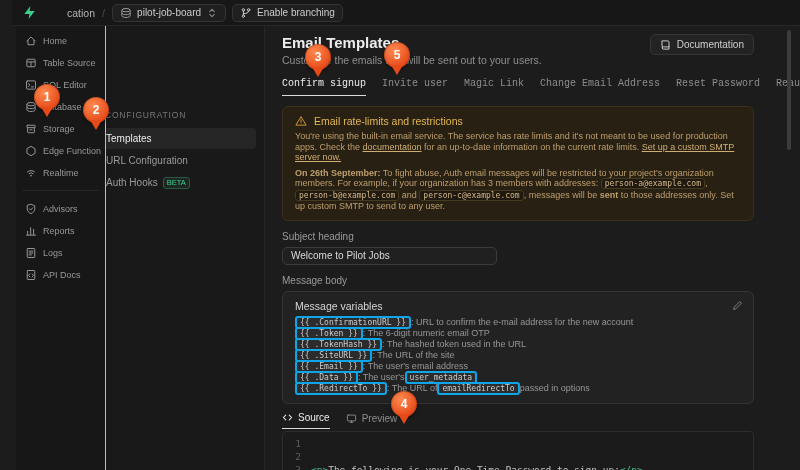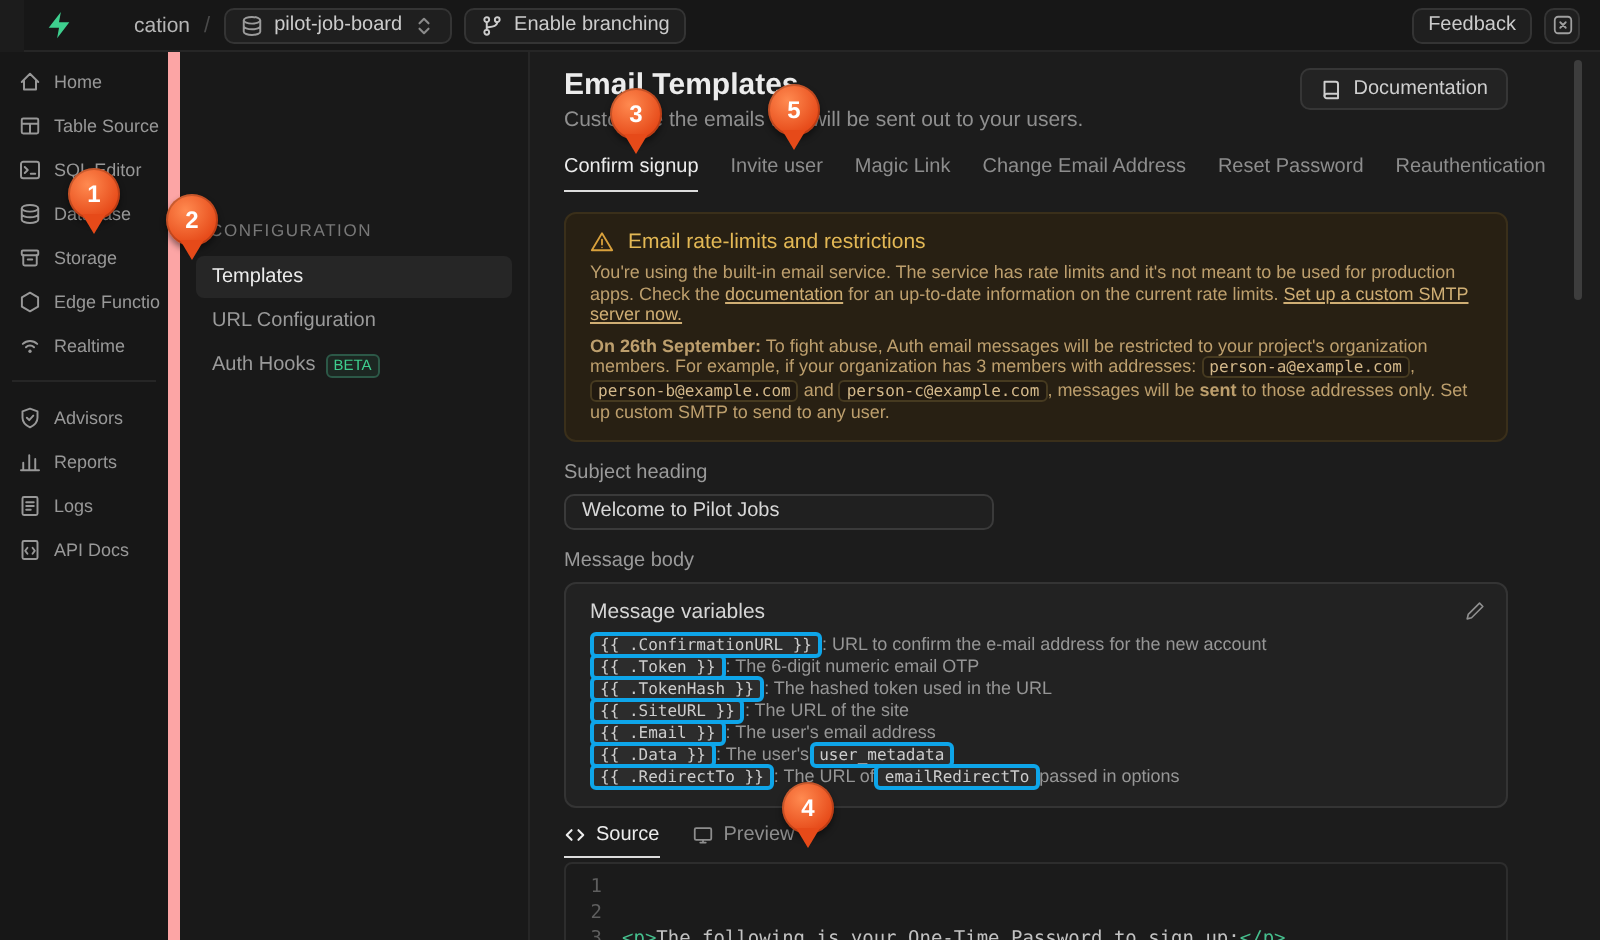--- a/index.html
+++ b/index.html
@@ -27,22 +27,22 @@
   .chip-btn, .proj-chip, .branch-btn {
     display:flex; align-items:center; gap:5px; height:18px; padding:0 7px;
     background:#1f1f1f; border:1px solid #343434; border-radius:5px;
     font-size:10px; color:#cccccc; cursor:pointer; white-space:nowrap;
   }
   .top-right { margin-left:auto; display:flex; align-items:center; gap:6px; }
   .icon-btn { width:18px; height:18px; background:#1f1f1f; border:1px solid #343434; border-radius:5px; display:flex; align-items:center; justify-content:center; color:#a0a0a0; cursor:pointer; }
 
   
   .rail {
-    position:absolute; top:26px; left:0; width:90px; bottom:0;
-    background:#171717; border-right:6px solid #fca5a5; padding:5px 4px; z-index:4;
+    position:absolute; top:26px; left:16px; width:90px; bottom:0;
+    background:#171717; border-right:1px solid #fca5a5; padding:5px 4px; z-index:4;
   }
   .rail-item {
     display:flex; align-items:center; gap:6px; height:20px; margin-bottom:2px;
     padding:0 5px; border-radius:4px; color:#989898; font-size:9px;
     white-space:nowrap; overflow:hidden; cursor:pointer;
   }
   .rail-item.active { background:#2b2b2b; color:#ededed; }
   .rail-divider { border-top:1px solid #262626; margin:7px 2px 8px; }
 
   
@@ -60,21 +60,21 @@
     margin-left:5px; font-size:7.5px; color:#3ecf8e; border:1px solid #2c5847;
     background:rgba(62,207,142,.08); border-radius:3px; padding:0 3px; line-height:10px;
   }
 
   
   .main { position:absolute; top:26px; left:265px; right:0; bottom:0; background:#1c1c1c; padding:8px 46px 0 17px; overflow:hidden; }
   .page-header { display:flex; justify-content:space-between; align-items:flex-start; }
   .page-title { font-size:15px; font-weight:600; color:#ececec; }
   .page-subtitle { font-size:10.5px; color:#8f8f8f; margin-top:3px; }
   .doc-btn { display:flex; align-items:center; gap:5px; height:21px; padding:0 9px; background:#232323; border:1px solid #363636; border-radius:5px; font-size:10px; color:#cfcfcf; cursor:pointer; }
-  .tmpl-tabs { display:flex; gap:16px; margin-top:12px; font-size:10px; color:#8d8d8d; }
+  .tmpl-tabs { display:flex; gap:16px; margin-top:12px; font-size:10px; color:#8d8d8d;font-family:Liberation Mono, monospace; }
   .tmpl-tab { padding-bottom:6px; cursor:pointer; white-space:nowrap; }
   .tmpl-tab.active { color:#ececec; border-bottom:1px solid #dcdcdc; }
 
   
   .warning { margin-top:10px; background:#282013; border:1px solid #3a2f1a; border-radius:6px; padding:8px 12px; }
   .warning-head { display:flex; align-items:center; gap:7px; color:#d9a13c; }
   .warning-head svg { width:12px; height:12px; }
   .warning-title { font-size:10.5px; font-weight:400; color:#e3b855; }
   .warning p { font-size:9px; line-height:10.5px; color:#bd9f6d; }
   .warning .p1 { margin-top:4px; }
@@ -93,21 +93,21 @@
   .vars-panel { margin-top:5px; position:relative; background:#222222; border:1px solid #343434; border-radius:6px; padding:8px 12px 9px; }
   .vars-title { font-size:10.5px; color:#d6d6d6; }
   .pencil { position:absolute; top:8px; right:10px; color:#8f8f8f; cursor:pointer; }
   .pencil svg { width:11px; height:11px; }
   .vars-list { margin-top:5px; }
   .var-row { display:flex; align-items:center; height:11px; font-size:9px; color:#969696; white-space:nowrap; }
   .vchip { font-family:"DejaVu Sans Mono", monospace; font-size:8px; background:#2c2c2c; border:2px solid #0ea5e9; border-radius:3px; padding:0 3px; color:#cdcdcd; line-height:9px; }
   .vchip:empty { display:none; }
 
   
-  .editor-tabs { display:flex; gap:16px; margin-top:8px; font-size:10px; color:#8d8d8d; align-items:center; }
+  .editor-tabs { display:flex; gap:16px; margin-top:8px; font-size:10px; color:#8d8d8d; align-items:flex-end; }
   .editor-tab { display:flex; align-items:center; gap:5px; padding-bottom:5px; cursor:pointer; }
   .editor-tab svg { width:11px; height:11px; }
   .editor-tab.active { color:#ececec; border-bottom:1px solid #dcdcdc; }
   .editor {
     margin-top:2px; background:#1b1b1b; border:1px solid #2d2d2d; border-radius:4px;
     padding:5px 0; height:130px; font-family:"DejaVu Sans Mono", monospace; font-size:9.5px;
   }
   .code-row { display:flex; height:13px; line-height:13px; }
   .gutter { width:28px; text-align:right; padding-right:10px; color:#5e5e5e; flex:0 0 auto; }
   .code { color:#c2c2c2; white-space:pre; }
@@ -165,31 +165,20 @@
       <svg viewBox="0 0 16 16" fill="none" stroke="currentColor" stroke-width="1.3" stroke-linecap="round">
           <circle cx="4.5" cy="3.8" r="1.6"></circle>
           <circle cx="4.5" cy="12.2" r="1.6"></circle>
           <circle cx="11.5" cy="3.8" r="1.6"></circle>
           <path d="M4.5 5.4v5.2M11.5 5.4c0 2.8-3.2 3-7 3.6"></path>
         </svg>
     </span>
     <span>Enable branching</span>
   </div>
 
-  <div class="top-right">
-    <div class="chip-btn">
-      <span>Feedback</span>
-    </div>
-    <div class="icon-btn">
-      <svg viewBox="0 0 16 16" fill="none" stroke="currentColor" stroke-width="1.3" stroke-linecap="round" width="11" height="11">
-          <rect x="2" y="2" width="12" height="12" rx="2.5"></rect>
-          <path d="M6 6l4 4M10 6l-4 4"></path>
-        </svg>
-    </div>
-  </div>
 </div>
 
 <div class="rail">
   <div class="rail-item">
     <span class="icn">
         <svg viewBox="0 0 16 16" fill="none" stroke="currentColor" stroke-width="1.3" stroke-linecap="round" stroke-linejoin="round">
           <path d="M2.5 8 8 2.5 13.5 8M4 7v6h8V7"></path>
         </svg>
       </span>
     <span>Home</span>

